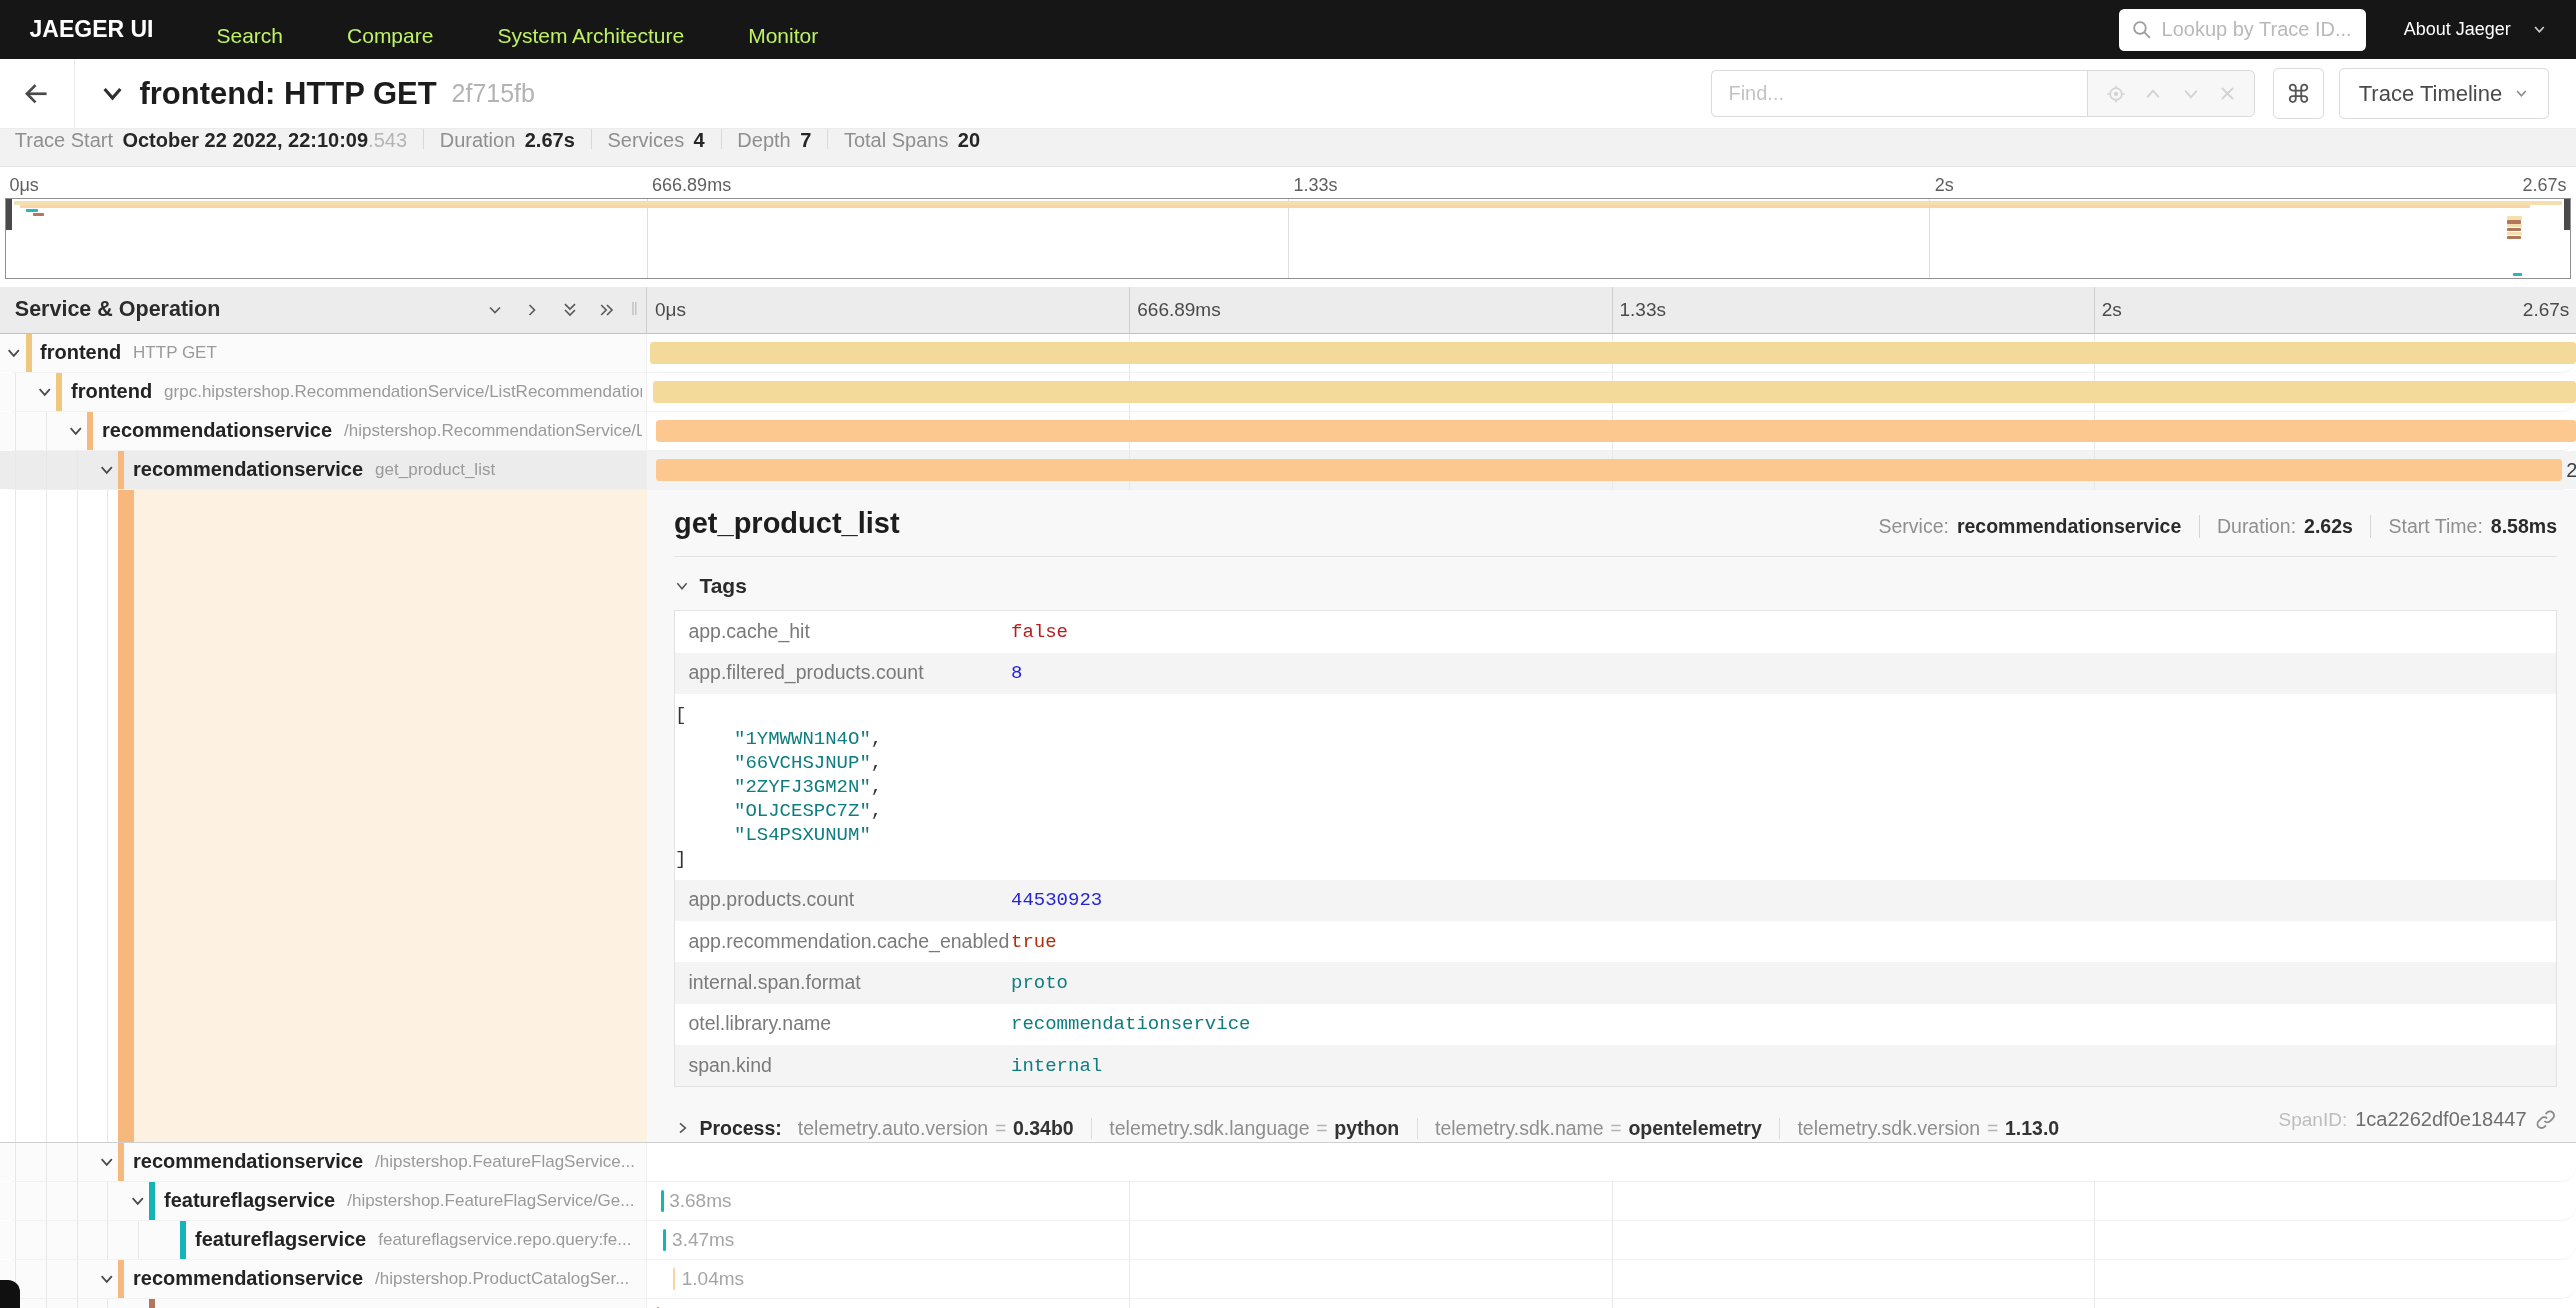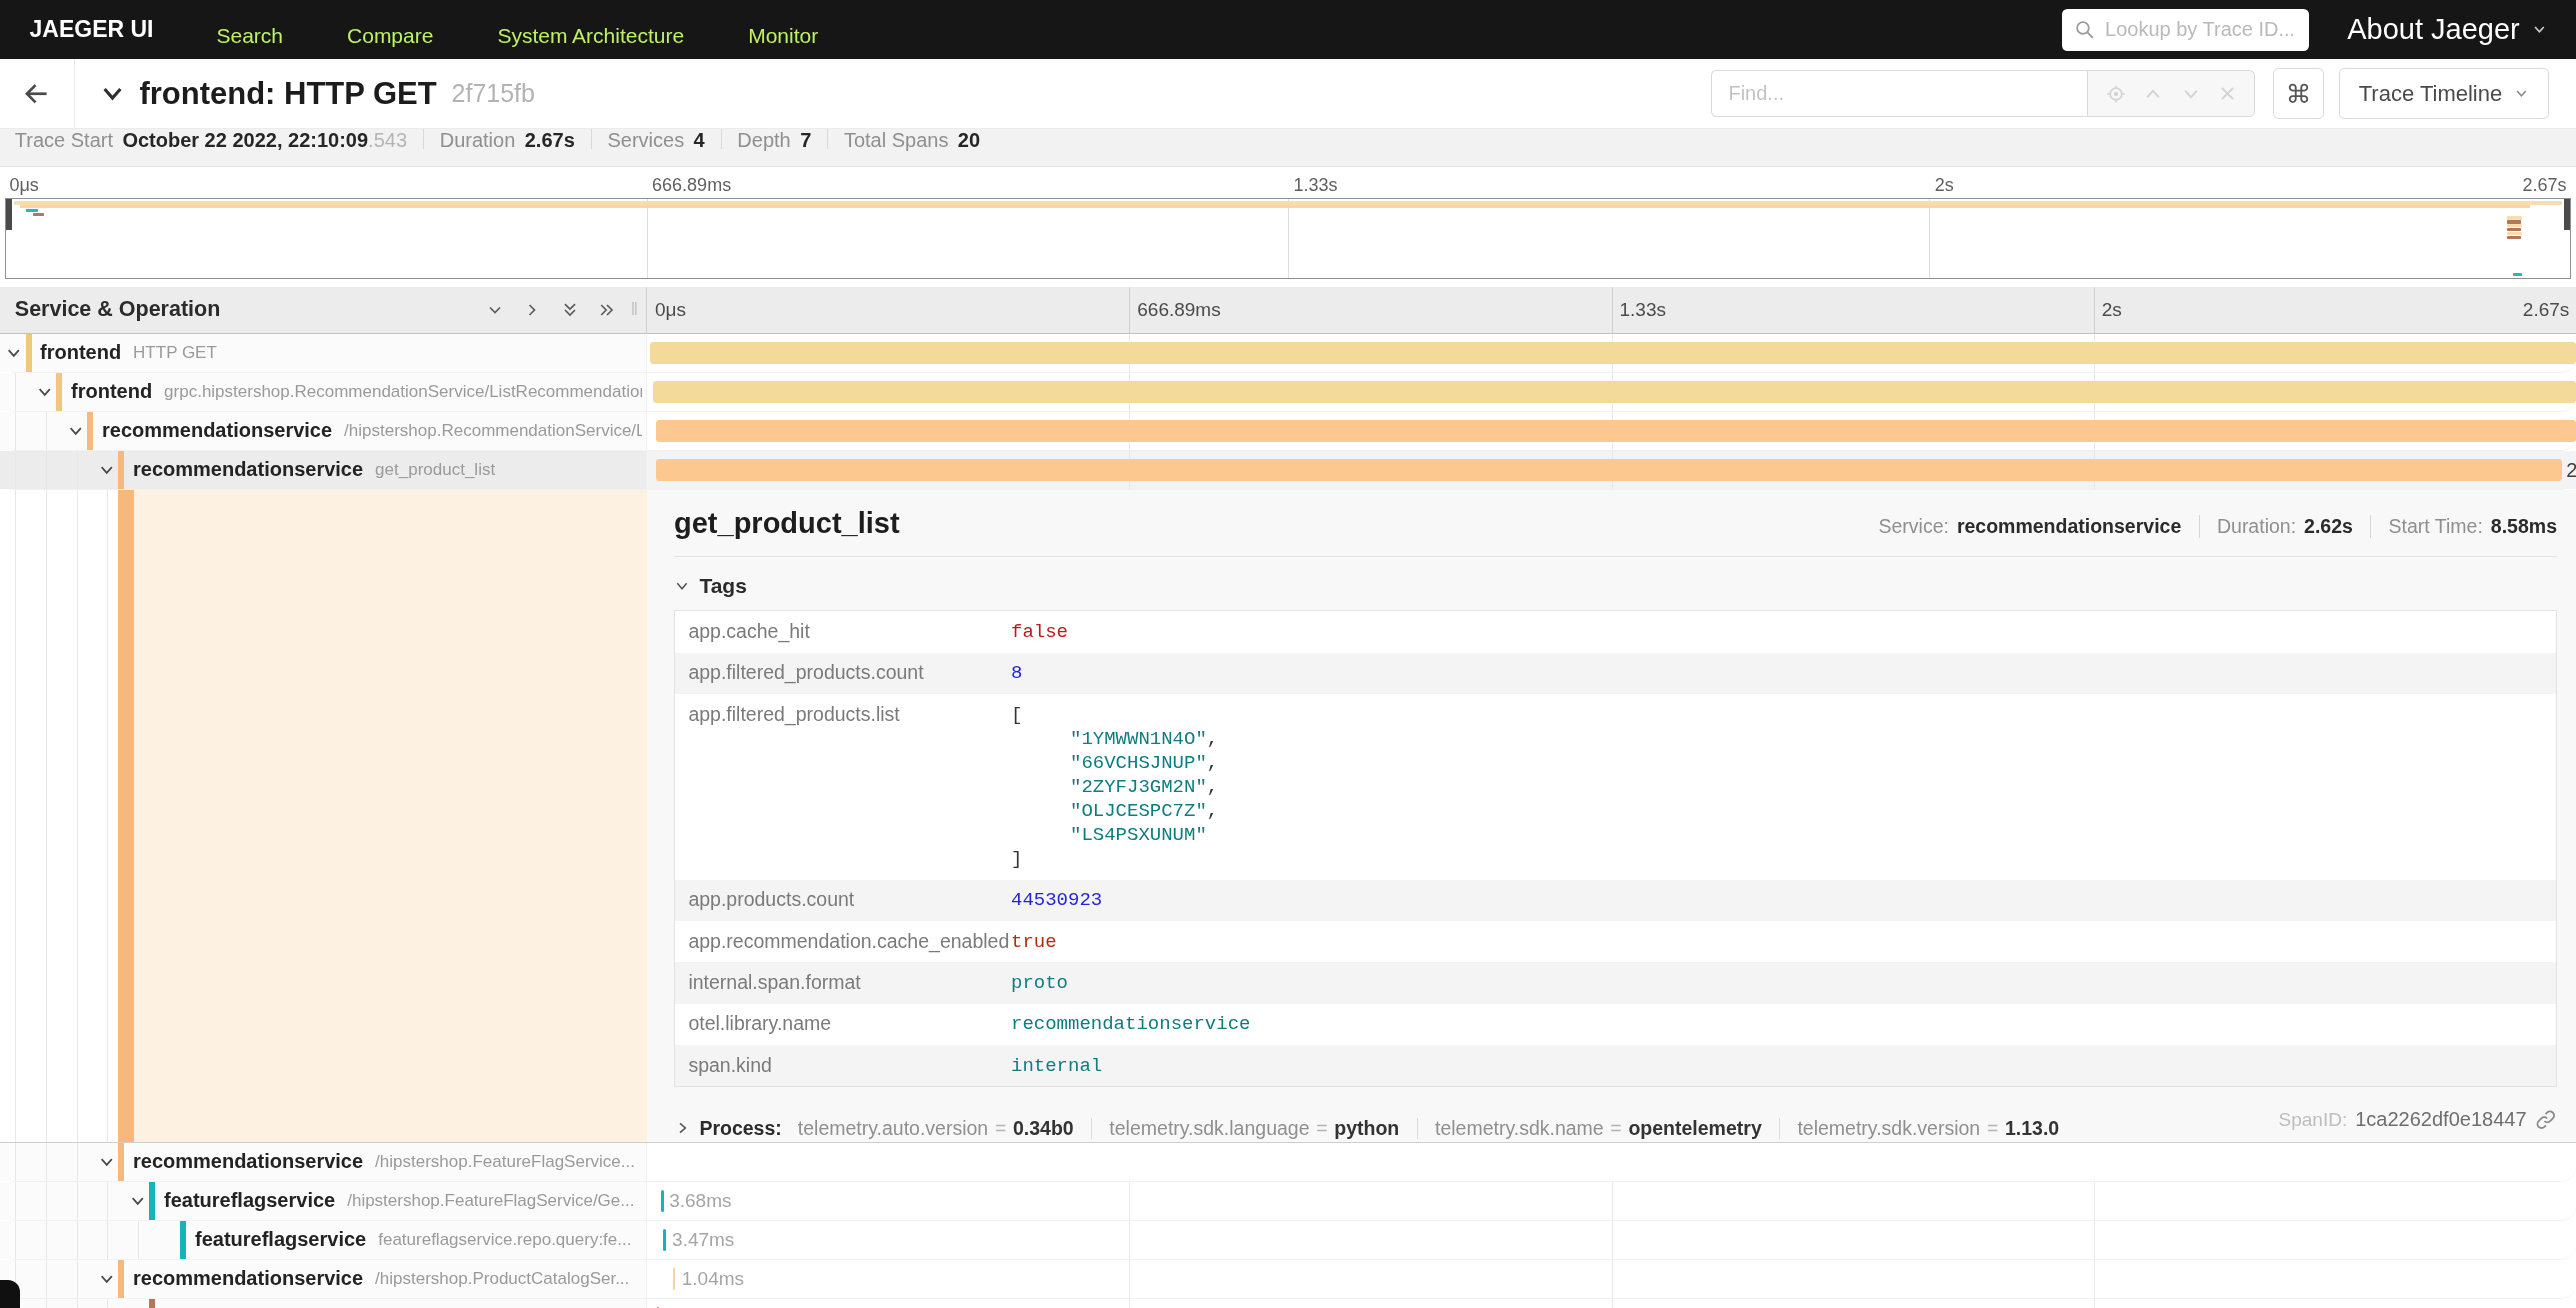--- a/index.html
+++ b/index.html
@@ -8,21 +8,21 @@
   .app { position: relative; width: 2576px; height: 1308px; overflow: hidden; background:#fff; }
 
   
   .topnav { height: 59px; background: #161616; display: flex; align-items: center; color: #fff; }
   .brand { font-size: 23px; font-weight: bold; padding: 0 31px 0 29.5px; }
   .navitem { font-size: 21px; padding: 0 32px; color: #bef264; cursor: pointer; margin-top: 12px; }
   .topnav-right { margin-left: auto; display: flex; align-items: center; }
   .trace-lookup { width: 247px; height: 42px; background: #fff; border-radius: 5.4px; display: flex; align-items: center; padding: 0 12px; margin-right: 38px; }
   .trace-lookup input { border: none; outline: none; font-size: 20px; color: #444; width: 188px; margin-left: 9.4px; font-family: "Liberation Sans", sans-serif; }
   .trace-lookup input::placeholder { color: #b9b9b9; }
-  .about { font-size: 29px; display: flex; align-items: center; gap: 12px; margin-right: 29.5px; cursor: pointer; }
+  .about { font-size: 18px; display: flex; align-items: center; gap: 21px; margin-right: 29.5px; cursor: pointer; }
 
   
   .titlebar { height: 70px; background: #fff; display: flex; align-items: center; border-bottom: 0.7px solid #ececec; }
   .backbtn { width: 75px; height: 100%; display: flex; align-items: center; justify-content: center; border-right: 0.7px solid #eaeaea; cursor: pointer; }
   .backbtn svg { width: 29.5px; height: 29.5px; }
   .tb-chevron { margin-left: 24px; cursor: pointer; display:flex; }
   .trace-title { font-size: 31px; font-weight: bold; color: #1c1c1c; margin-left: 13.4px; white-space: nowrap; }
   .trace-id { font-size: 25px; color: #b3b3b3; margin-left: 14.8px; }
   .tb-right { margin-left: auto; display: flex; align-items: center; margin-right: 27px; }
   .findgroup { display: flex; align-items: stretch; height: 47px; }
@@ -432,21 +432,20 @@
       <div class="tags-table" id="tags-table">
           <div class="tag-row">
             <div class="tag-key">app.cache_hit</div>
             <div class="tag-val" style="color: #b91c1c;">false</div>
           </div>
           <div class="tag-row alt">
             <div class="tag-key">app.filtered_products.count</div>
             <div class="tag-val" style="color: rgb(37, 37, 216);">8</div>
           </div>
           <div class="tag-row">
-            <div class="tag-key">app.filtered_products.list</div>
             <div class="tag-val">
               <div class="punct">[</div>
               <div class="list-items">
                 <div><span style="color: rgb(13, 125, 128);">"1YMWWN1N4O"</span><span class="punct">,</span></div>
                 <div><span style="color: rgb(13, 125, 128);">"66VCHSJNUP"</span><span class="punct">,</span></div>
                 <div><span style="color: rgb(13, 125, 128);">"2ZYFJ3GM2N"</span><span class="punct">,</span></div>
                 <div><span style="color: rgb(13, 125, 128);">"OLJCESPC7Z"</span><span class="punct">,</span></div>
                 <div><span style="color: rgb(13, 125, 128);">"LS4PSXUNUM"</span></div>
               </div>
               <div class="punct">]</div>

